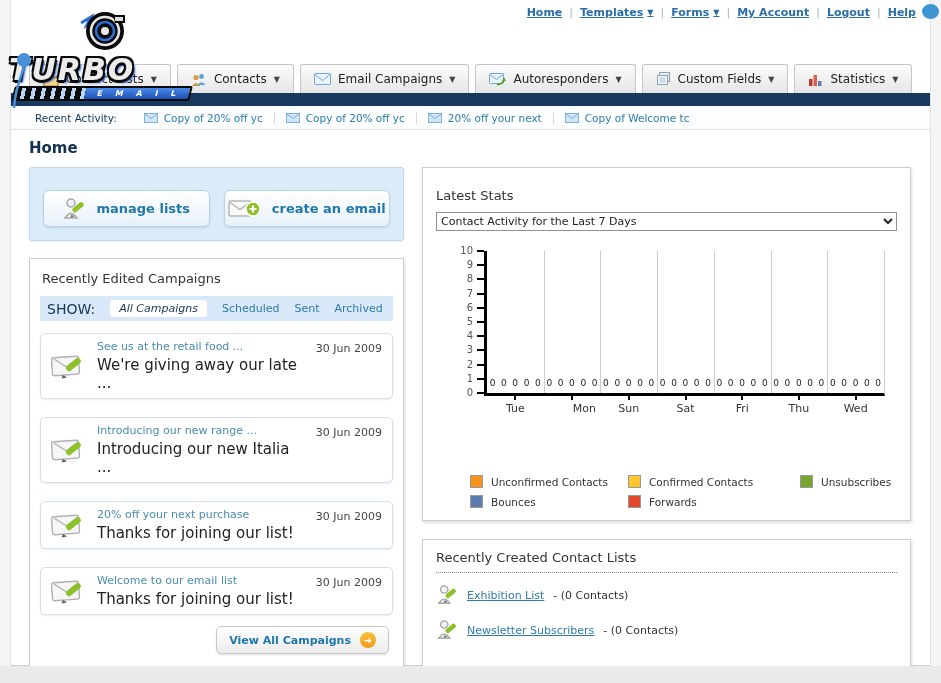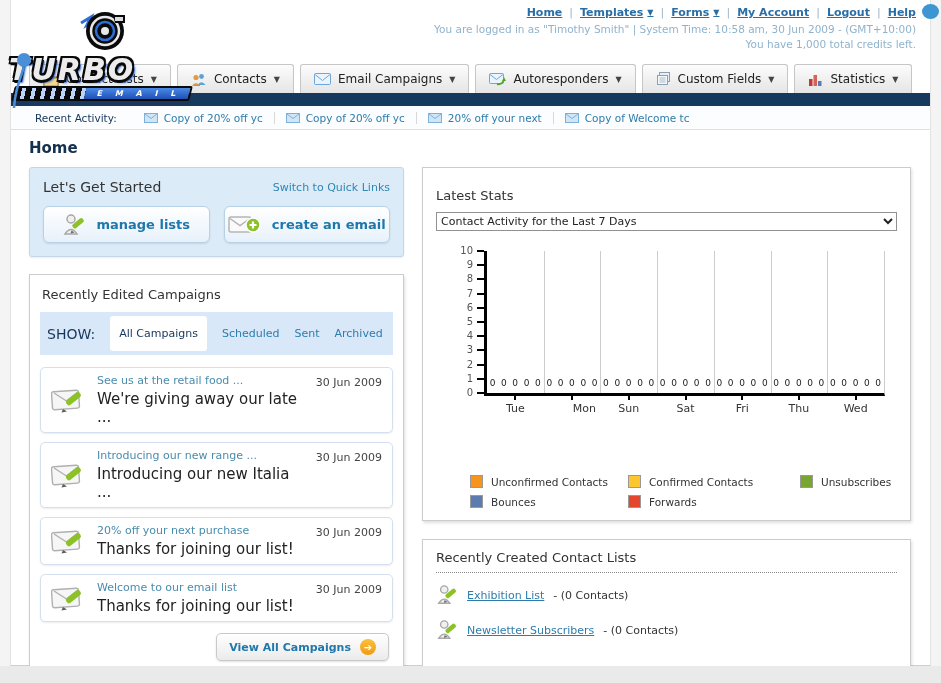--- a/index.html
+++ b/index.html
@@ -66,22 +66,22 @@
   .gs-btn { flex:1; height:37px; display:flex; align-items:center; justify-content:center; gap:10px; cursor:pointer;
     background:linear-gradient(#ffffff,#e7f1fa); border:1px solid #b7d1e6; border-radius:6px;
     font-weight:bold; font-size:13px; color:#1f78ab; box-shadow:0 1px 2px rgba(0,0,0,0.1); }
 
   
   .campaigns { margin-top:17px; padding:10px 10px 12px; }
   .campaigns .panel-title { margin:2px 0 10px 2px; }
   .show-strip { background:#d8e8f8; padding:4px 7px; display:flex; align-items:center; gap:15px; font-size:11px; }
   .show-label { font-size:14px; color:#16355a; }
   .filter { color:#2e7cab; cursor:pointer; }
-  .filter.selected { background:#fff; color:#16355a; padding:11px 9px; border-radius:3px; }
-  .camp-rows { margin-top:12px; display:flex; flex-direction:column; gap:9px; }
+  .filter.selected { background:#fff; color:#16355a; padding:2px 9px; border-radius:3px;font-style:italic; }
+  .camp-rows { margin-top:12px; display:flex; flex-direction:column; gap:18px; }
   .camp-row { border:1px solid #d3e1ef; border-radius:5px; padding:6px 10px; display:flex; gap:10px;
     align-items:center; background:#fff; box-shadow:0 1px 2px rgba(0,0,0,0.08); cursor:pointer; }
   .camp-texts { flex:1; }
   .camp-title { color:#4a8cae; font-size:11px; margin-bottom:3px; }
   .camp-sub { color:#222; font-size:15px; }
   .camp-date { font-size:11px; color:#444; align-self:flex-start; margin-top:2px; }
   .view-all-row { margin-top:11px; display:flex; justify-content:flex-end; padding-right:4px; }
   .pill-btn { display:inline-flex; align-items:center; gap:9px; padding:5px 12px; cursor:pointer;
     background:linear-gradient(#ffffff,#ebebeb); border:1px solid #c9c9c9; border-radius:5px;
     color:#1f78ab; font-weight:bold; font-size:11px; box-shadow:0 1px 2px rgba(0,0,0,0.12); }
@@ -171,24 +171,20 @@
           <span>|</span>
       <a>
             <span>Logout</span>
           </a>
           <span>|</span>
       <a>
             <span>Help</span>
           </a>
     </div>
     <div class="help-bubble"></div>
-    <div class="login-info">
-      <div>You are logged in as "Timothy Smith" | System Time: 10:58 am, 30 Jun 2009 - (GMT+10:00)</div>
-      <div>You have 1,000 total credits left.</div>
-    </div>
   </div>
 
   <div class="tabbar">
     <div class="tab">
       <span class="icon">
         <svg width="16" height="13" viewBox="0 0 16 13">
           <path d="M1 2 h5 l1.5 2 H15 v9 H1z" fill="#e8b75e" stroke="#a9802f"></path>
           <path d="M1 5 h14 v8 H1z" fill="#f7d98c" stroke="#a9802f"></path>
         </svg>
       </span>
@@ -295,24 +291,20 @@
     </span>
   </div>
 
   <div class="page-title">Home</div>
 
   <div class="content">
 
     <div class="col-left">
 
       <div class="get-started">
-        <div class="gs-head">
-          <span class="gs-title">Let's Get Started</span>
-          <a class="gs-link">Switch to Quick Links</a>
-        </div>
         <div class="gs-btn-row">
           <div class="gs-btn">
             <span class="icon">
               <svg width="24" height="24" viewBox="0 0 24 24">
                 <circle cx="9" cy="6" r="4" fill="#f0f0f0" stroke="#a8a8a8" stroke-width="1.5"></circle>
                 <path d="M3 21 q6 -9 12 0 z" fill="#f0f0f0" stroke="#a8a8a8" stroke-width="1.5"></path>
                 <rect x="10" y="8" width="13" height="5" rx="2" transform="rotate(-40 16 11)" fill="#8cc227"></rect>
                 <path d="M9.5 17.5 l3 2 l-4 1 z" fill="#6a6a6a"></path>
               </svg>
             </span>

